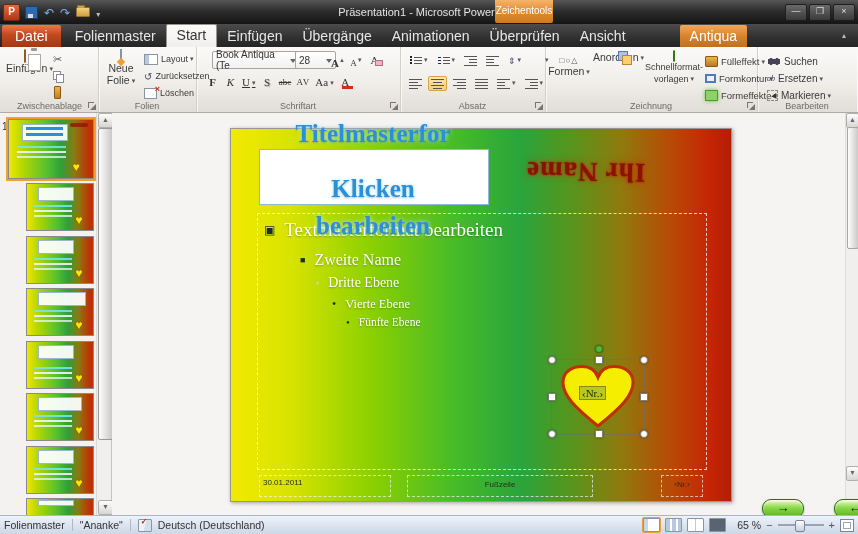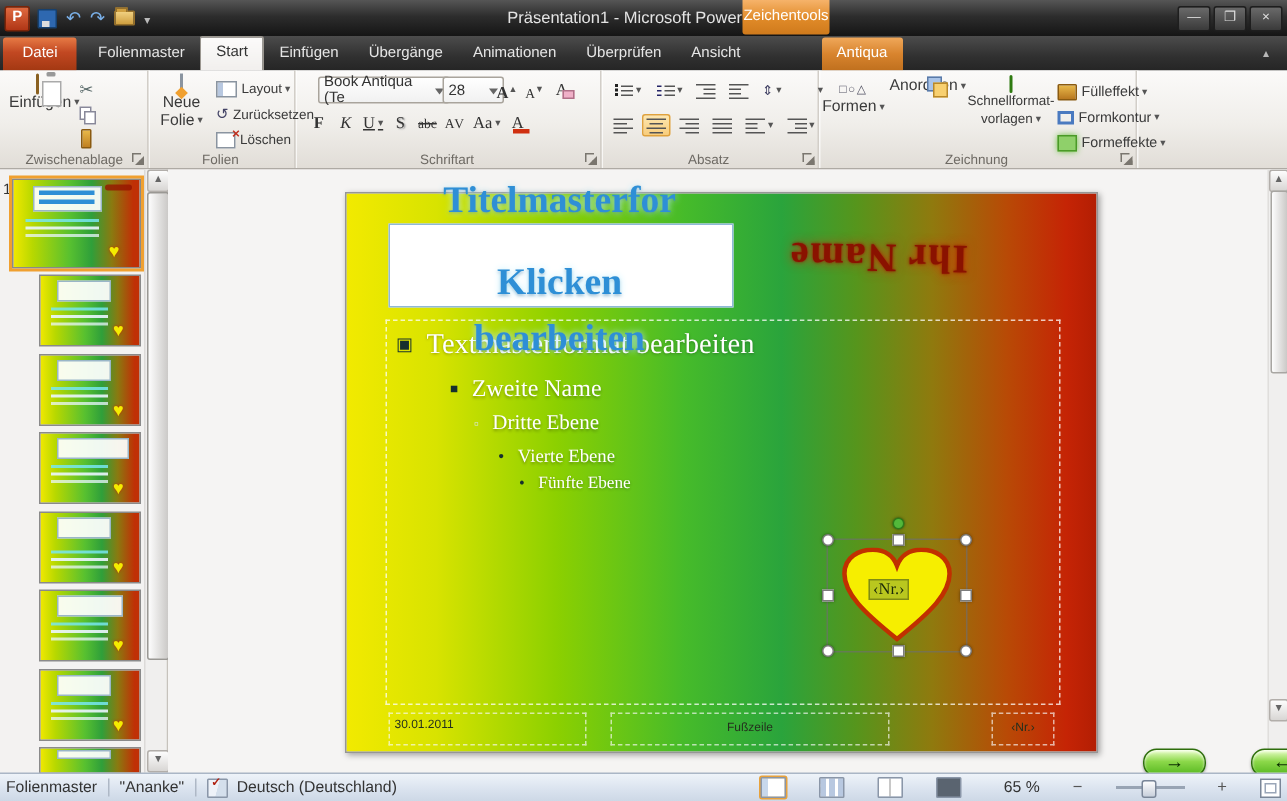--- a/index.html
+++ b/index.html
@@ -19,21 +19,21 @@
   .qat-caret::after{content:"▾";color:#bbb;font-size:8px}
   #win-title{position:absolute;left:120px;right:120px;text-align:center;font-size:11px;color:#e4e4e4;pointer-events:none}
   .ctxlabel{position:absolute;left:495px;top:0;width:58px;height:23px;z-index:31;
     background:linear-gradient(#f6b36a,#e08a28 55%,#cf7a1c);color:#fff;font-size:10px;text-align:center;line-height:22px;border-radius:0 0 2px 2px}
   #winbtns{margin-left:auto;display:flex;margin-right:3px}
   .wbtn{width:20px;height:15px;margin-left:2px;background:linear-gradient(#6a6a6a,#3a3a3a);
     border:1px solid #1e1e1e;border-radius:2px;color:#ddd;font-size:9px;line-height:13px;text-align:center}
   
   #tabrow{position:absolute;top:24px;left:0;width:858px;height:23px;box-sizing:border-box;
     background:linear-gradient(#4c4c4c,#303030 60%,#252525);display:flex;align-items:flex-end;padding-left:2px}
-  .tab{height:22px;line-height:22px;padding:0 10px;color:#e6e6e6;font-size:10px;white-space:nowrap}
+  .tab{height:22px;line-height:22px;padding:0 10px;color:#e6e6e6;font-size:14px;white-space:nowrap}
   .tab.file{background:linear-gradient(#e77b45,#c24822 45%,#a33812);color:#fff;margin-right:4px;border-radius:2px 2px 0 0;padding:0 13px}
   .tab.active{background:linear-gradient(#fcfbfa,#f1efed);color:#333;border:1px solid #9a968f;border-bottom:none;
     border-radius:2px 2px 0 0;line-height:20px}
   .tab.ctx{background:linear-gradient(#f0a85a,#d8842e 50%,#c0701e);color:#fff;margin-left:44px;border-radius:2px 2px 0 0}
   .ribmin{margin-left:auto;margin-right:12px;align-self:center;color:#b8b8b8;font-size:8px}
   .ribmin::after{content:"▴"}
   
   #ribbon{position:absolute;top:47px;left:0;width:858px;height:66px;
     background:linear-gradient(#fbfaf9,#f0eeea 55%,#e1ddd7);border-bottom:1px solid #aeaaa4;box-sizing:border-box}
   .grp{position:absolute;top:0;height:65px;border-right:1px solid #d2cec8;box-shadow:1px 0 0 rgba(255,255,255,.7)}
@@ -177,21 +177,21 @@
     box-shadow:inset 0 1px 2px rgba(255,255,255,.8),0 1px 2px rgba(0,0,0,.35)}
   .nav1{left:650px;top:386px}.nav2{left:722px;top:386px}
   
   #statusbar{position:absolute;left:0;top:515px;width:858px;height:19px;box-sizing:border-box;
     background:linear-gradient(#eef3f9,#d9e2ee 60%,#cdd8e6);border-top:1px solid #aab6c6;
     display:flex;align-items:center;font-size:10.5px;color:#333;padding:0 4px}
   .sep{width:1px;height:12px;background:#aeb8c6;margin:0 7px}
   .spell{width:12px;height:11px;position:relative;background:linear-gradient(105deg,#eef2f8 49%,#d4dfec 51%);
     border:1px solid #8a96a8;border-radius:1px}
   .spell::after{content:"✓";position:absolute;left:2px;top:-3px;font-size:8px;color:#b02010;font-weight:bold}
-  #sb-right{margin-left:auto;display:flex;align-items:center;gap:22px}
+  #sb-right{margin-left:auto;display:flex;align-items:center;gap:5px}
   .vic{width:15px;height:12px;border:1px solid #8a96a8;background:#fff;border-radius:1px}
   .vic.v1{background:linear-gradient(90deg,#c8d8ec 0 4px,#fff 4px);box-shadow:0 0 0 1px #e8a23c;background-color:#fde7b0}
   .vic.v2{background-image:repeating-linear-gradient(90deg,#b8c8e0 0 4px,#fff 4px 6px),repeating-linear-gradient(#b8c8e0 0 4px,#fff 4px 6px)}
   .vic.v3{background:linear-gradient(90deg,#fff 46%,#c8c8c8 46% 54%,#fff 54%)}
   .vic.v4{background:#5a6470}
   .zbtn{font-size:11px;color:#555;line-height:10px}
   .zslider{width:46px;height:2px;background:#98a4b4;position:relative}
   .zslider::before{content:"";position:absolute;left:50%;top:-2px;width:1px;height:6px;background:#8a96a8}
   .zthumb{position:absolute;left:17px;top:-4px;width:8px;height:10px;background:linear-gradient(#fdfdfd,#c8d0dc);
     border:1px solid #7a8698;border-radius:2px}
@@ -369,20 +369,35 @@
         <span class="hc">Formkontur</span>
       </div>
     <div class="srow" style="left:160px;top:40px;font-size:9.5px">
       <span class="ic-eff"></span>
         <span class="hc">Formeffekte</span>
       </div>
     <div class="glabel">Zeichnung</div>
     <span class="launcher"></span>
   </div>
 
+  <div class="grp" style="left:757px;width:100px;border-right:none">
+    <div class="srow" style="left:10px;top:6px">
+      <span class="ic-binoc"></span>
+        <span>Suchen</span>
+      </div>
+    <div class="srow" style="left:10px;top:23px">
+      <span class="ic-repl">ab</span>
+        <span class="hc">Ersetzen</span>
+      </div>
+    <div class="srow" style="left:10px;top:40px">
+      <span class="ic-selc"></span>
+        <span class="hc">Markieren</span>
+      </div>
+    <div class="glabel">Bearbeiten</div>
+  </div>
 </div>
 
 <div id="main">
 
   <div id="thumbpanel">
     <span class="thumb-num">1</span>
     <div class="mini master">
       <span class="mt-white"></span>
       <span class="mt-blue"></span>
       <span class="mt-cyan"></span>

